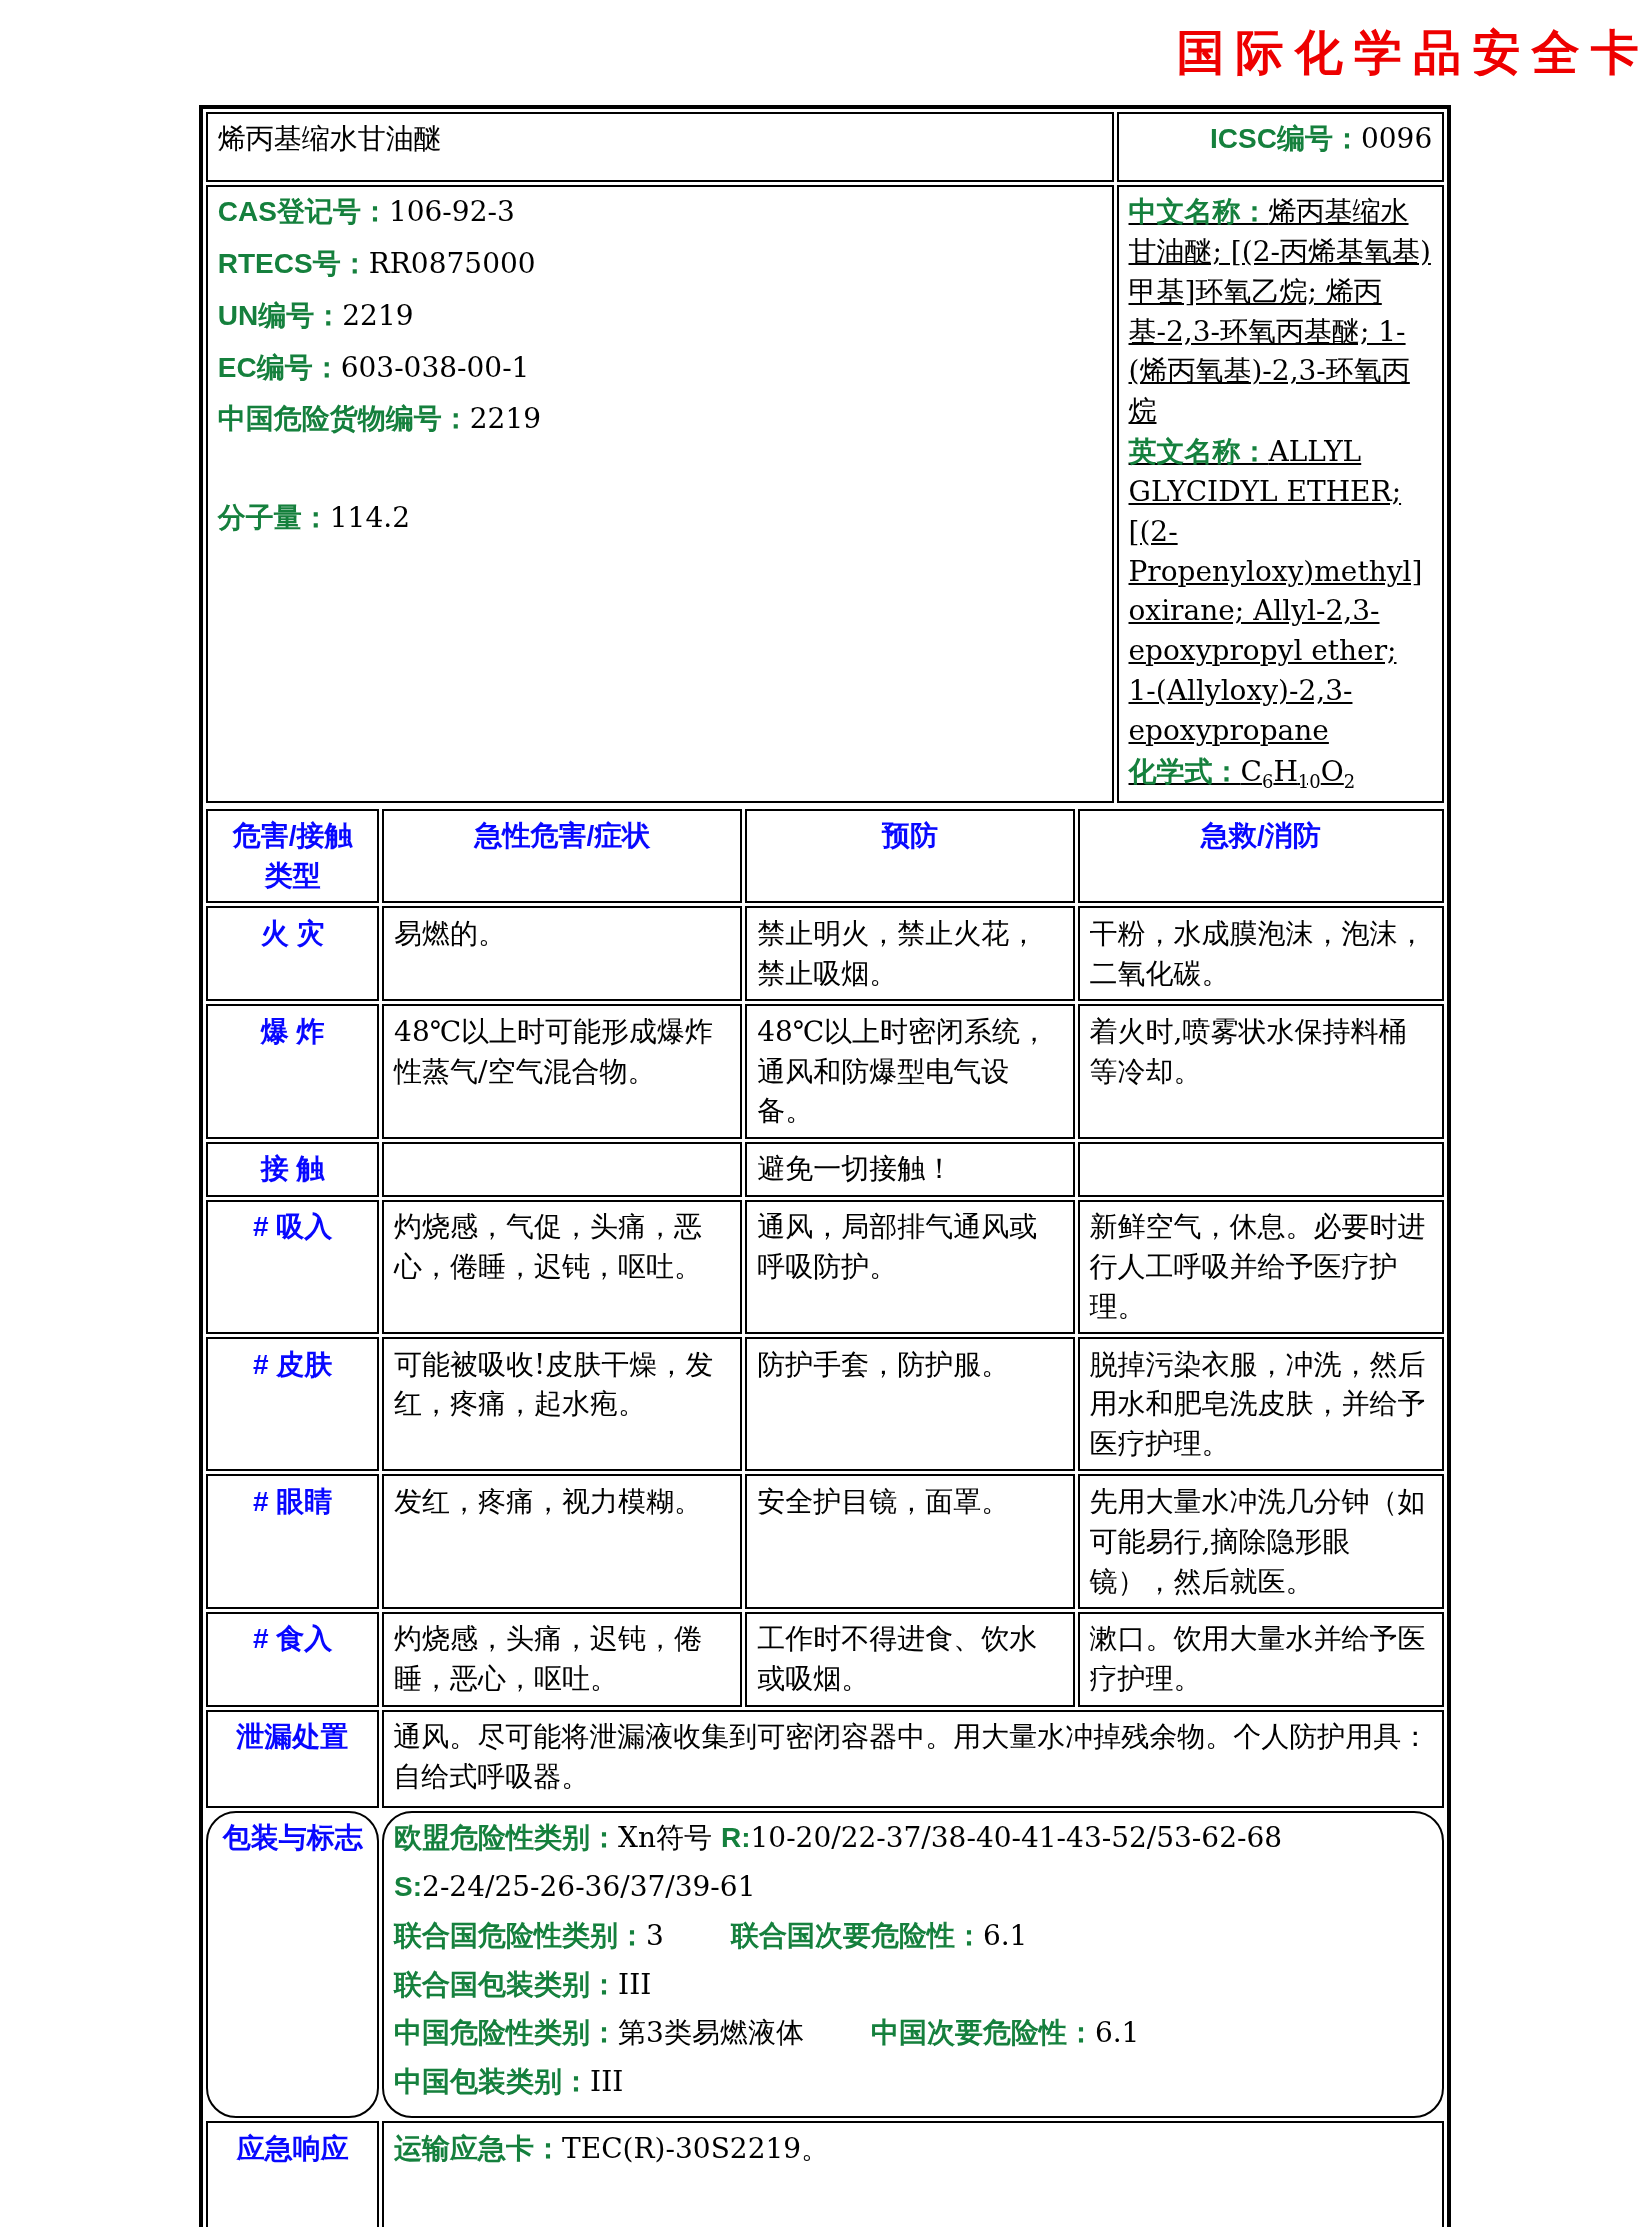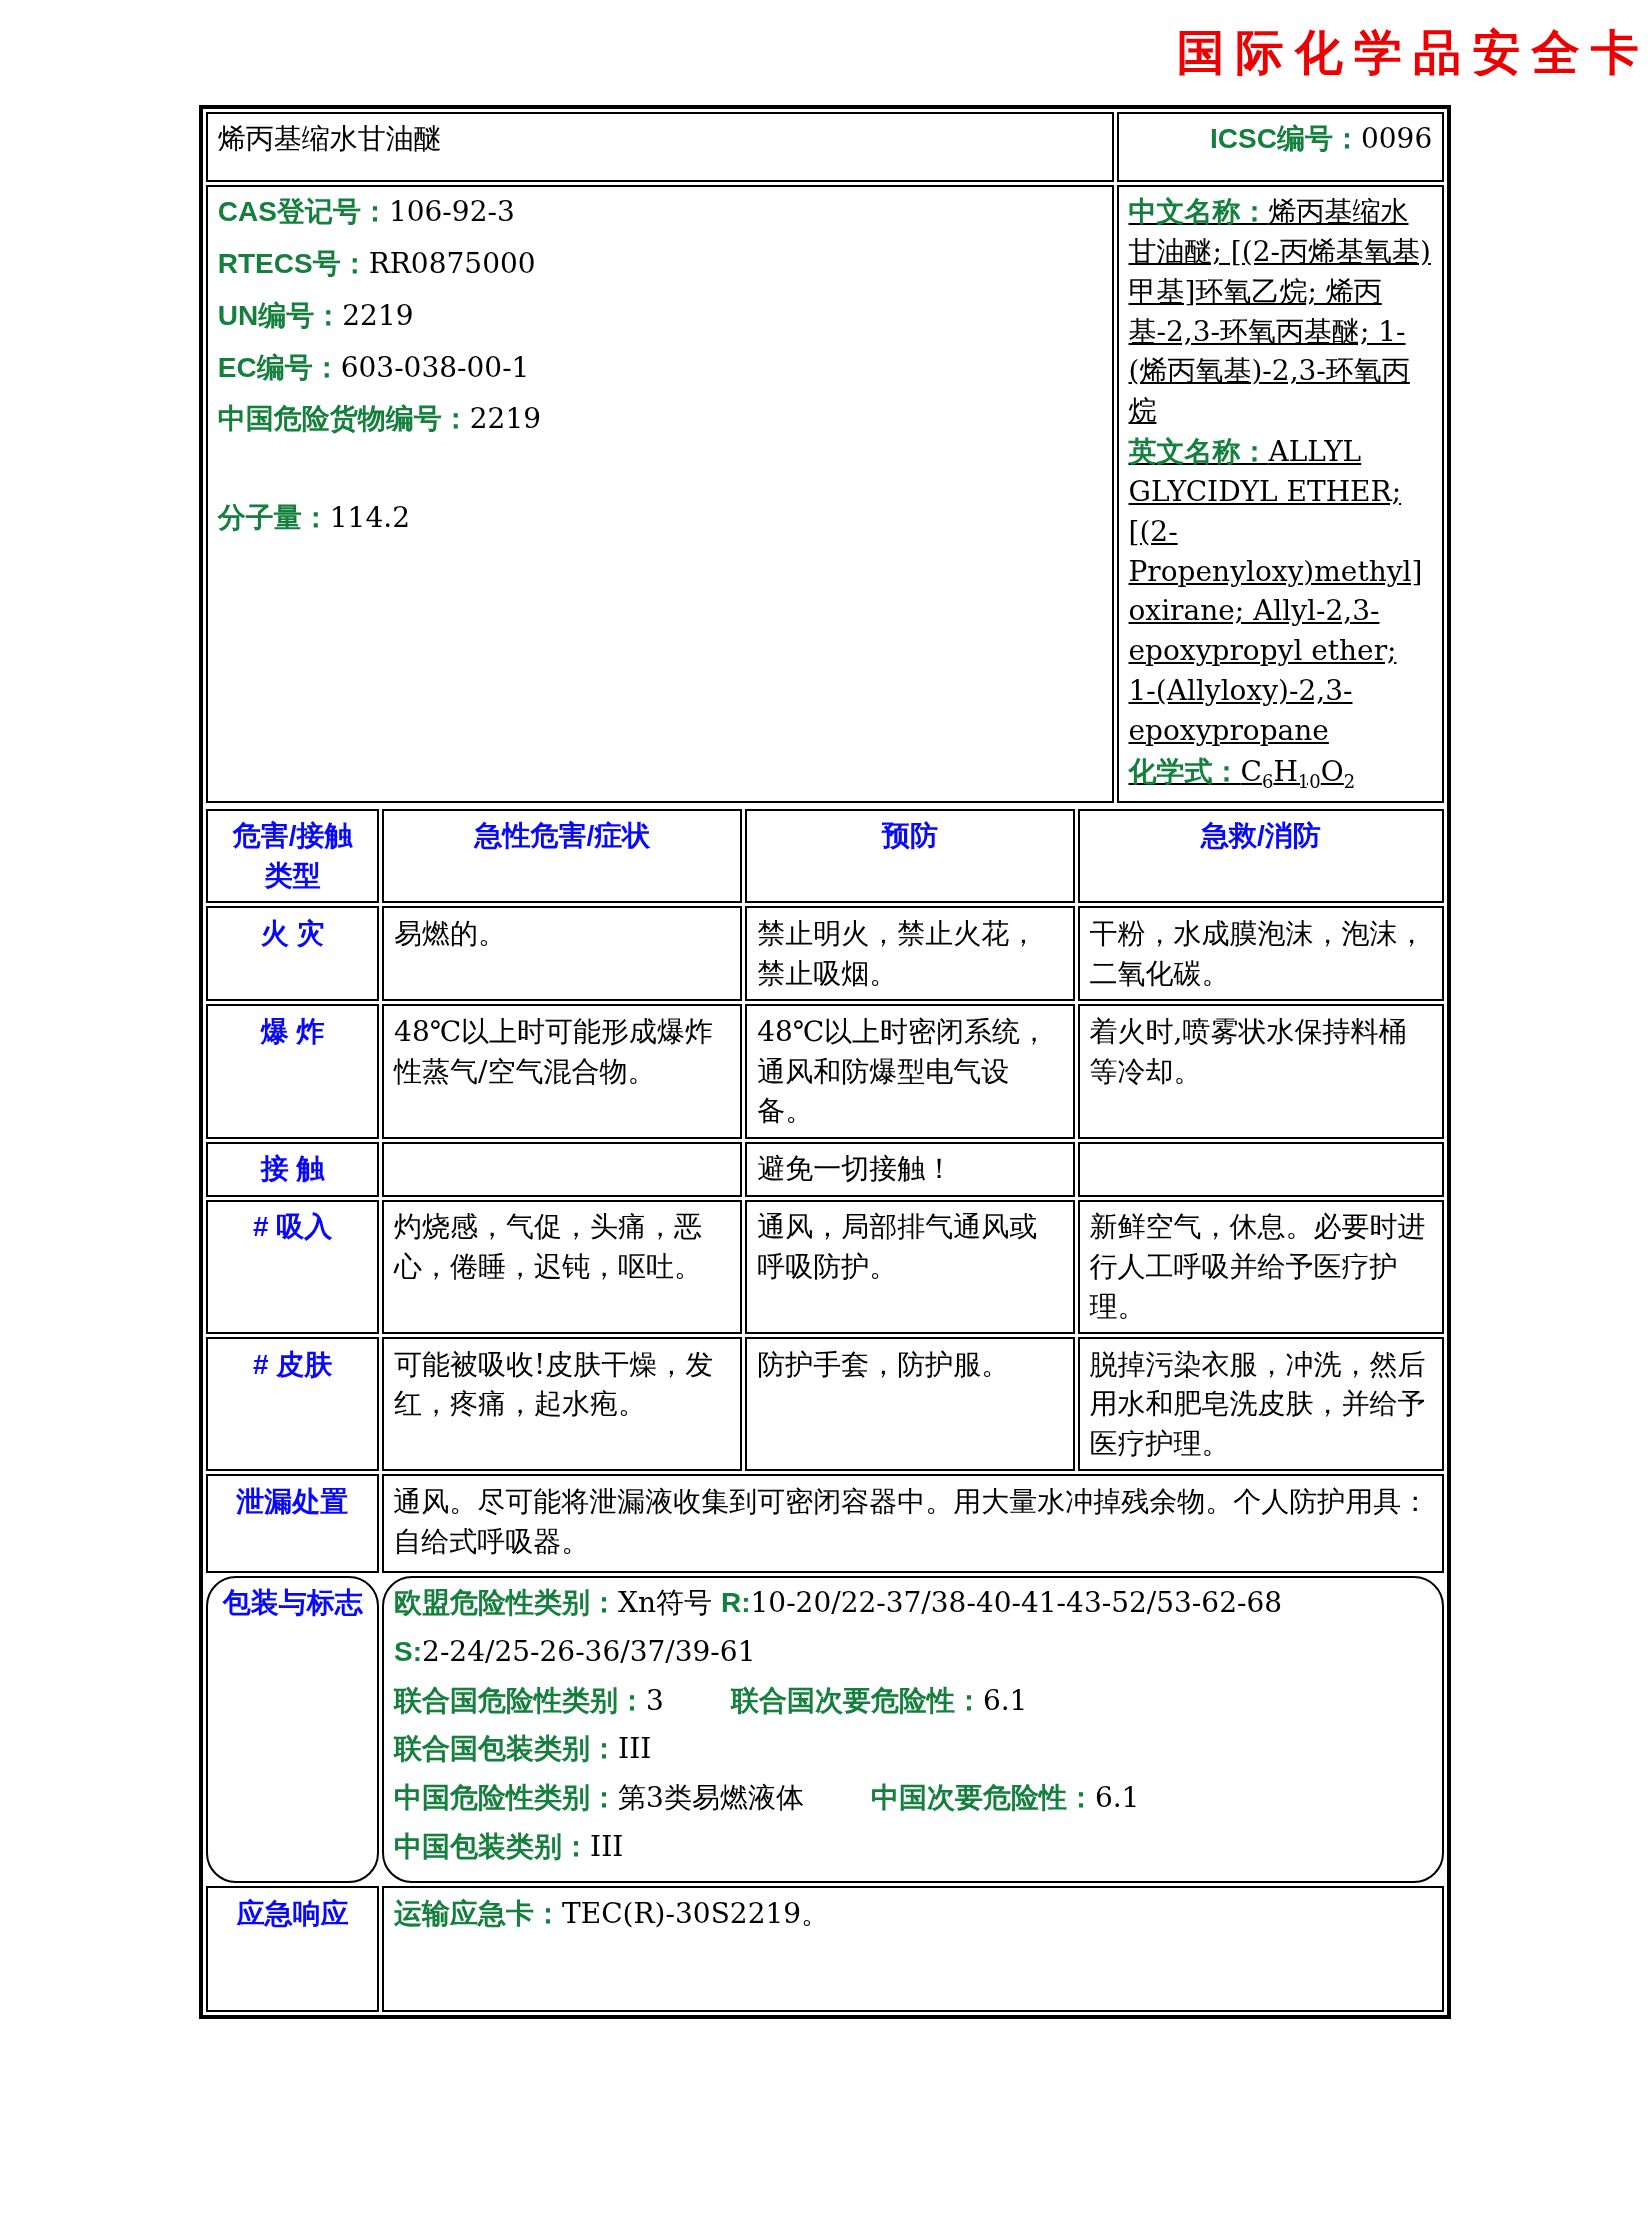--- a/index.html
+++ b/index.html
@@ -167,20 +167,32 @@
       <td>灼烧感，气促，头痛，恶心，倦睡，迟钝，呕吐。</td>
       <td>通风，局部排气通风或呼吸防护。</td>
       <td>新鲜空气，休息。必要时进行人工呼吸并给予医疗护理。</td>
     </tr>
     <tr class="r-skin">
       <td class="rowlabel"># 皮肤</td>
       <td>可能被吸收!皮肤干燥，发红，疼痛，起水疱。</td>
       <td>防护手套，防护服。</td>
       <td>脱掉污染衣服，冲洗，然后用水和肥皂洗皮肤，并给予医疗护理。</td>
     </tr>
+    <tr class="r-eye">
+      <td class="rowlabel"># 眼睛</td>
+      <td>发红，疼痛，视力模糊。</td>
+      <td>安全护目镜，面罩。</td>
+      <td>先用大量水冲洗几分钟（如可能易行,摘除隐形眼镜），然后就医。</td>
+    </tr>
+    <tr class="r-ing">
+      <td class="rowlabel"># 食入</td>
+      <td>灼烧感，头痛，迟钝，倦睡，恶心，呕吐。</td>
+      <td>工作时不得进食、饮水或吸烟。</td>
+      <td>漱口。饮用大量水并给予医疗护理。</td>
+    </tr>
     <tr class="r-spill">
       <td class="rowlabel">泄漏处置</td>
       <td colspan="3">通风。尽可能将泄漏液收集到可密闭容器中。用大量水冲掉残余物。个人防护用具：自给式呼吸器。</td>
     </tr>
     <tr class="r-pack">
       <td class="rowlabel">包装与标志</td>
       <td colspan="3">
         <div class="pack-line"><span class="lbl">欧盟危险性类别：</span><span class="val">Xn符号 </span><span class="lbl">R:</span><span class="val">10-20/22-37/38-40-41-43-52/53-62-68</span></div>
         <div class="pack-line"><span class="lbl">S:</span><span class="val">2-24/25-26-36/37/39-61</span></div>
         <div class="pack-line"><span class="lbl">联合国危险性类别：</span><span class="val">3</span><span class="hgap"></span><span class="lbl">联合国次要危险性：</span><span class="val">6.1</span></div>

